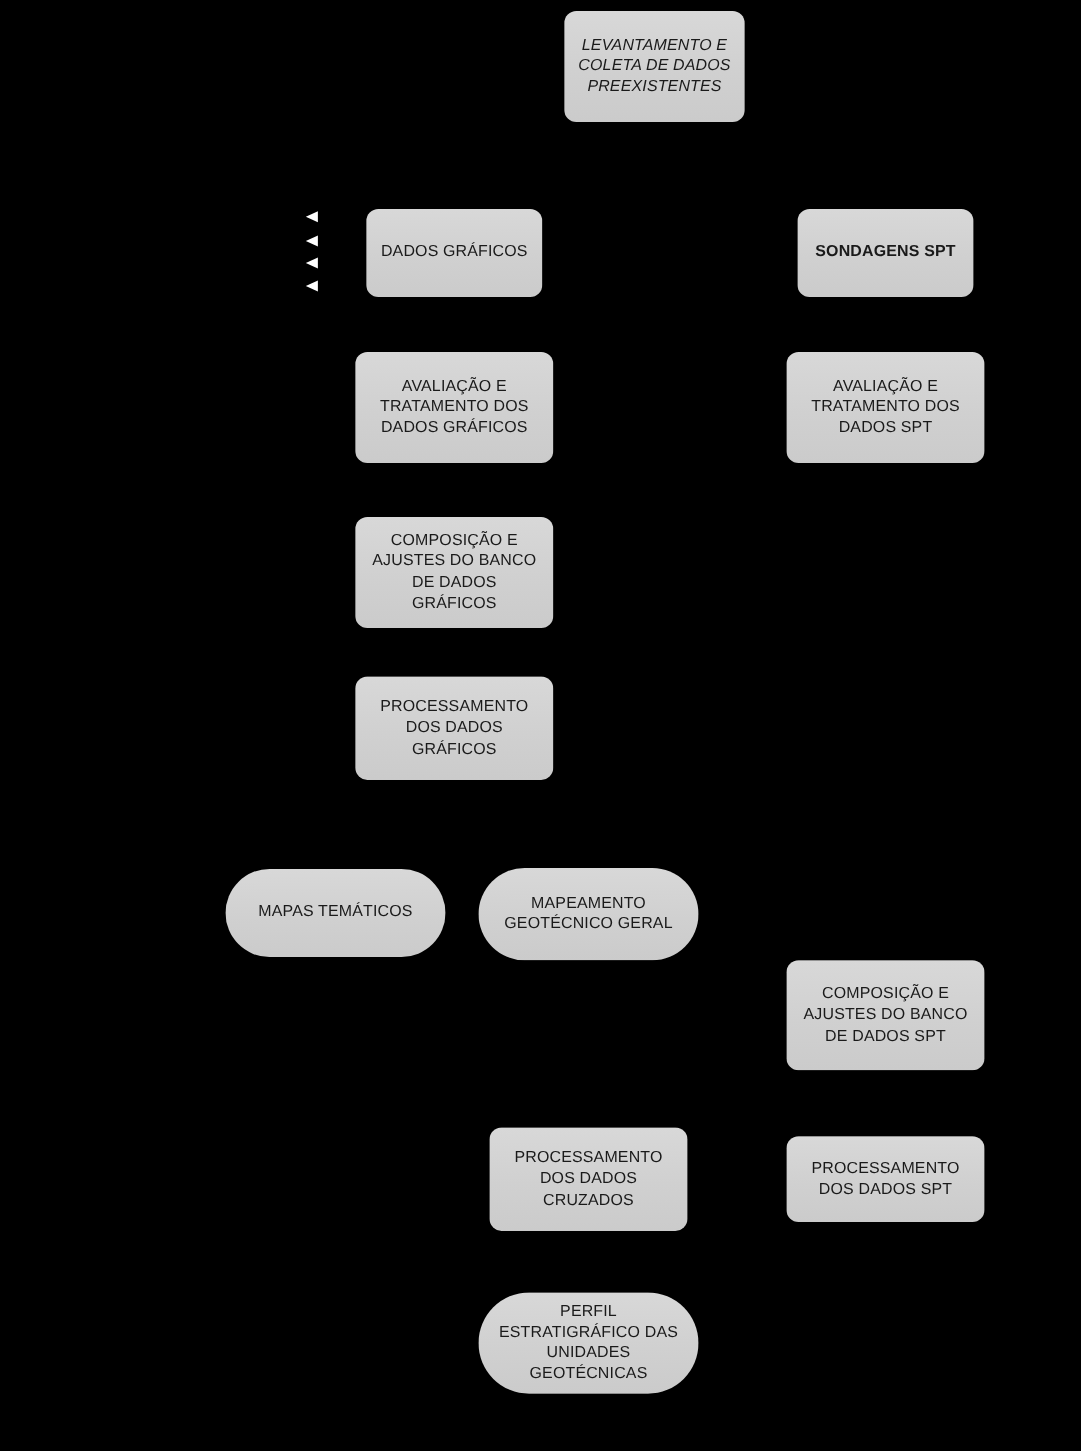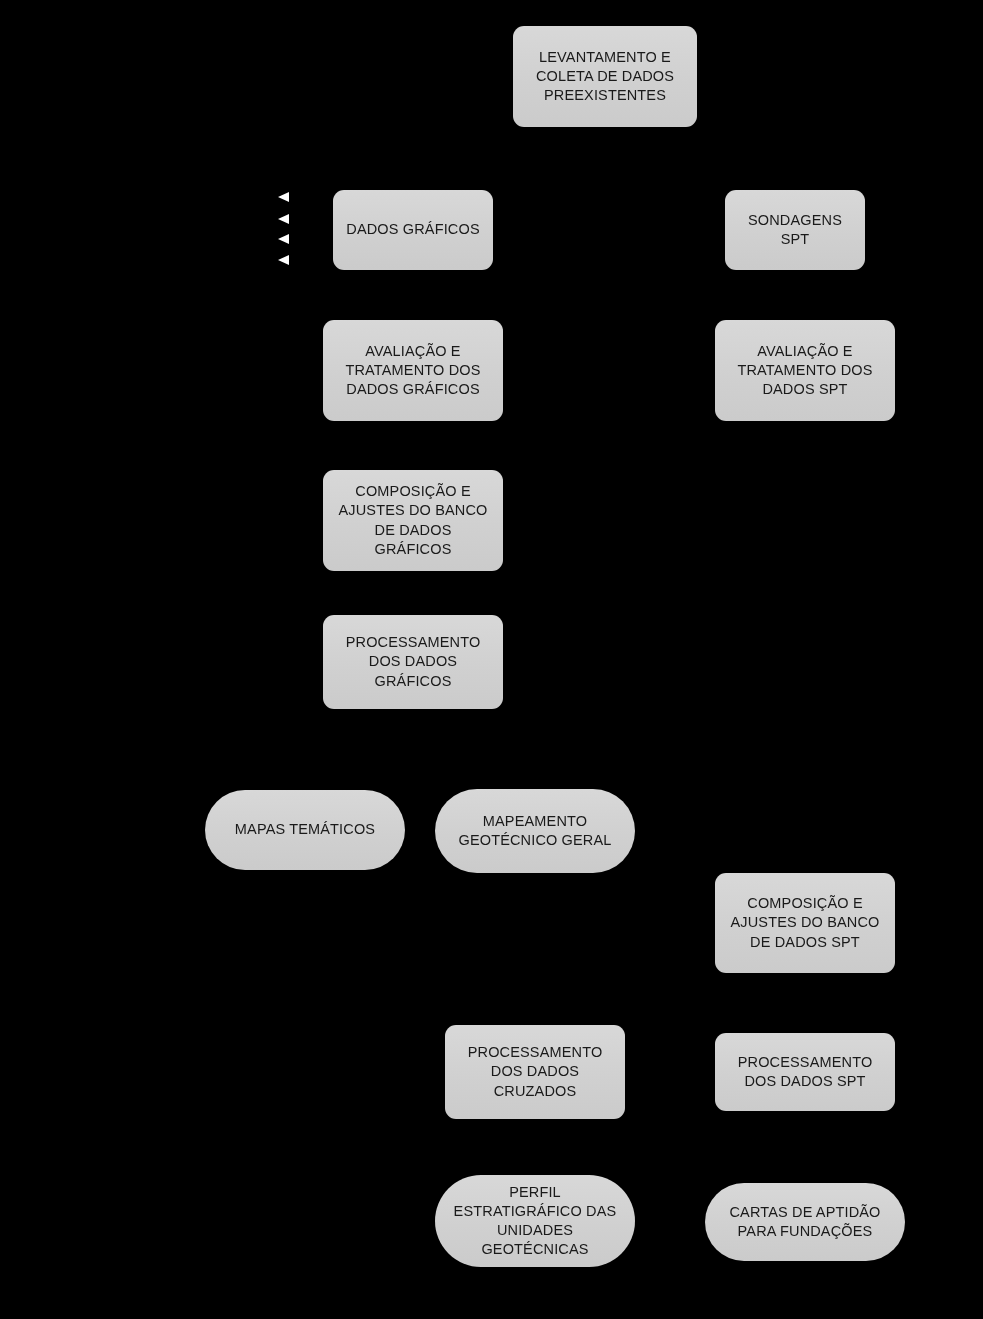--- a/index.html
+++ b/index.html
@@ -81,29 +81,29 @@
     position: absolute;
     font-size: 14px;
     color: #1a1a1a;
     letter-spacing: 0.2px;
   }
 </style>
 </head>
 <body>
 
 <div id="canvas">
-    <div class="node process" style="left: 513px; top: 26px; width: 184px; height: 101px;">
+    <div class="node process" style="left: 513px; top: 10px; width: 164px; height: 101px; font-style: italic;">
       <span class="txt">LEVANTAMENTO E
 COLETA DE DADOS
 PREEXISTENTES</span>
     </div>
     <div class="node process" style="left: 333px; top: 190px; width: 160px; height: 80px;">
       <span class="txt">DADOS GRÁFICOS</span>
     </div>
-    <div class="node process" style="left: 725px; top: 190px; width: 140px; height: 80px;">
+    <div class="node process" style="left: 725px; top: 190px; width: 160px; height: 80px; font-weight: bold;">
       <span class="txt">SONDAGENS SPT</span>
     </div>
     <div class="node process" style="left: 323px; top: 320px; width: 180px; height: 101px;">
       <span class="txt">AVALIAÇÃO  E
 TRATAMENTO DOS
 DADOS GRÁFICOS</span>
     </div>
     <div class="node process" style="left: 715px; top: 320px; width: 180px; height: 101px;">
       <span class="txt">AVALIAÇÃO  E
 TRATAMENTO DOS
@@ -140,21 +140,17 @@
     <div class="node process" style="left: 715px; top: 1033px; width: 180px; height: 78px;">
       <span class="txt">PROCESSAMENTO
 DOS DADOS SPT</span>
     </div>
     <div class="node result" style="left: 435px; top: 1175px; width: 200px; height: 92px; text-align: center;">
       <span class="txt">PERFIL
 ESTRATIGRÁFICO DAS
 UNIDADES
 GEOTÉCNICAS</span>
     </div>
-    <div class="node result" style="left: 705px; top: 1183px; width: 200px; height: 78px;">
-      <span class="txt">CARTAS DE APTIDÃO
-PARA FUNDAÇÕES</span>
-    </div>
     <div class="arrowhead" style="left: 278px; top: 192px;"></div>
     <div class="arrowhead" style="left: 278px; top: 214px;"></div>
     <div class="arrowhead" style="left: 278px; top: 234px;"></div>
     <div class="arrowhead" style="left: 278px; top: 255px;"></div>
   </div>
 
 </body></html>

